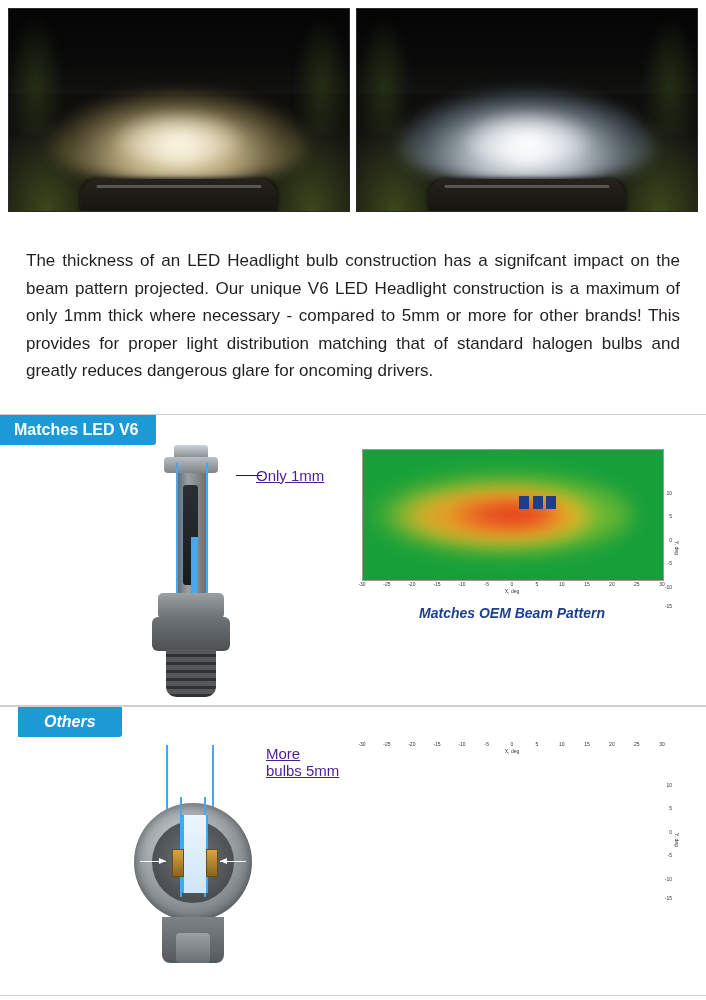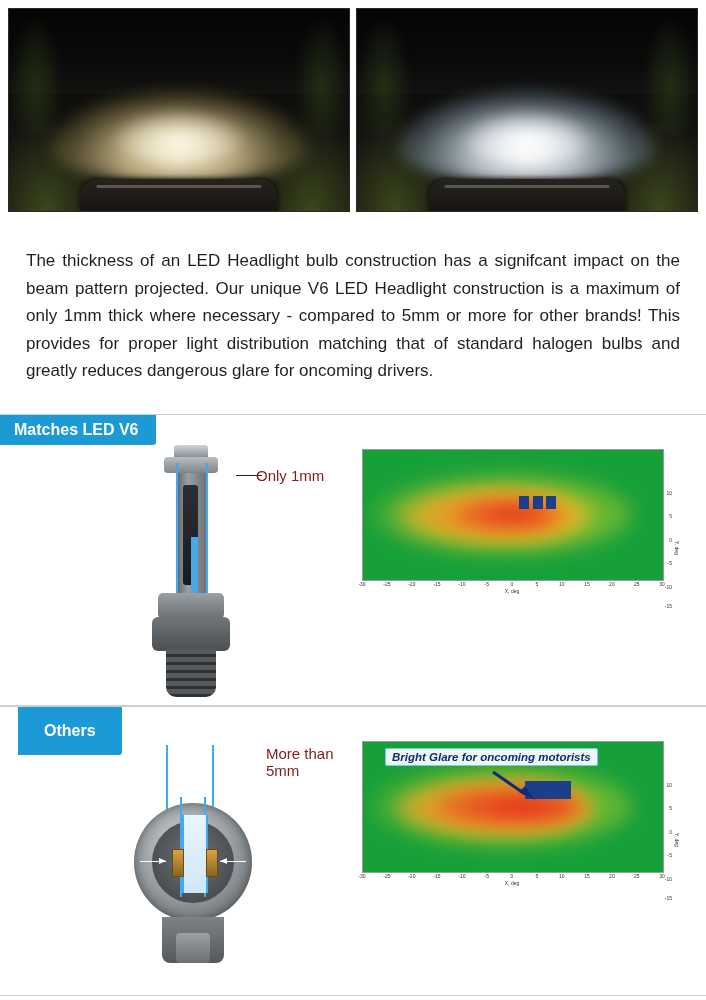--- a/index.html
+++ b/index.html
@@ -141,35 +141,37 @@
     padding: 0 18px 0 14px;
     background: #1c9ad6;
     color: #ffffff;
     font-weight: bold;
     font-size: 16px;
     border-bottom-right-radius: 3px;
     z-index: 5;
   }
   .tag.others-tag {
     left: 18px;
-    padding: 9px 26px;
+    padding: 0 26px;
+    font-style: italic;
   }
 
   
   .bulb-area {
     position: absolute;
     left: 0;
     top: 0;
     width: 340px;
     height: 100%;
   }
   .callout {
     position: absolute;
     font-size: 15px;
-    color: #7f1d1d;
+    color: #4c1d95;
+    text-decoration: underline;
   }
 
   
   .v6bulb {
     position: absolute;
     left: 146px;
     top: 30px;
     width: 90px;
     height: 252px;
   }
@@ -525,20 +527,21 @@
     </div>
     <div class="heat-y">
       <span style="top:8%">10</span>
       <span style="top:26%">5</span>
       <span style="top:44%">0</span>
       <span style="top:62%">-5</span>
       <span style="top:80%">-10</span>
       <span style="top:95%">-15</span>
       <span class="axis-title">Y, deg</span>
     </div>
+    <div class="caption">Matches OEM Beam Pattern</div>
   </div>
 </div>
 
 <div class="panel others">
   <div class="tag others-tag">Others</div>
 
   <div class="bulb-area">
     <div class="otherbulb">
       <div class="pin-l"></div>
       <div class="pin-r"></div>
@@ -546,36 +549,24 @@
       <div class="disc-inner"></div>
       <div class="blue-col-l"></div>
       <div class="blue-col-r"></div>
       <div class="core"></div>
       <div class="chip-l"></div>
       <div class="chip-r"></div>
       <div class="arrow-l"></div>
       <div class="arrow-r"></div>
       <div class="stem"></div>
     </div>
-    <div class="callout" style="left:266px; top:38px;">More than 5mm</div>
+    <div class="callout" style="left:266px; top:38px;">More bulbs 5mm</div>
   </div>
 
   <div class="heat-wrap">
-    <div class="heat">
-      <div class="glow g1"></div>
-      <div class="glow g2"></div>
-      <div class="glow g3" style="left:14%; width:62%;"></div>
-      <div class="glow g4" style="left:24%; top:34%; width:48%; height:32%;"></div>
-      <div class="hot" style="left:54%; top:30%; width:46px; height:18px;"></div>
-      <div class="glare-label">Bright Glare for oncoming motorists</div>
-      <svg class="glare-arrow" viewBox="0 0 46 30">
-        <path d="M2,2 L34,24" stroke="#0d2c7a" stroke-width="3" fill="none"></path>
-        <path d="M44,30 L28,22 L34,16 Z" fill="#0d2c7a"></path>
-      </svg>
-    </div>
     <div class="heat-x">
       <span style="left:0%">-30</span>
       <span style="left:8.3%">-25</span>
       <span style="left:16.6%">-20</span>
       <span style="left:25%">-15</span>
       <span style="left:33.3%">-10</span>
       <span style="left:41.6%">-5</span>
       <span style="left:50%">0</span>
       <span style="left:58.3%">5</span>
       <span style="left:66.6%">10</span>

